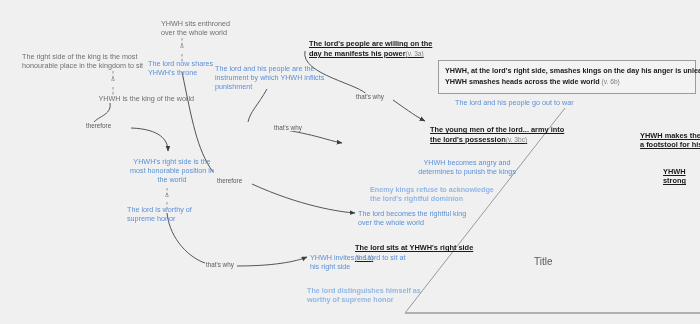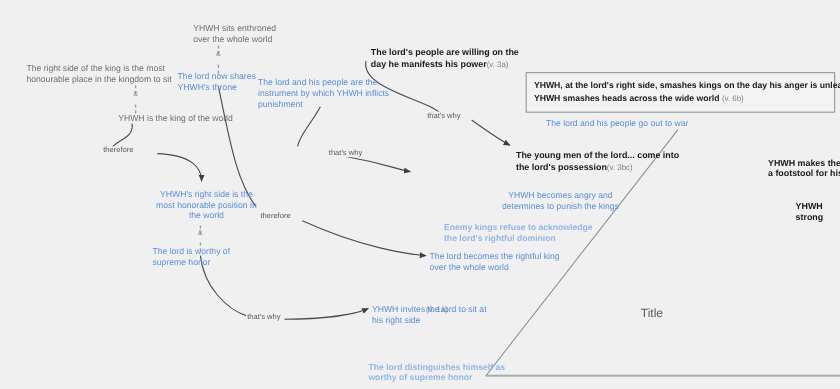--- a/index.html
+++ b/index.html
@@ -24,21 +24,21 @@
     pointer-events: none;
   }
   .node {
     position: absolute;
     line-height: 1.28;
     white-space: pre-line;
   }
   .node.gray   { color: #6d6f71; font-size: 7.2px; }
   .node.blue   { color: #5b8fd6; font-size: 7.2px; }
   .node.lblue  { color: #92b7e6; font-size: 7.2px; font-weight: bold; }
-  .node.bold   { color: #1a1a1a; font-size: 7.4px; font-weight: bold; }
+  .node.bold   { color: #1a1a1a; font-size: 7.4px; font-weight: bold; text-decoration: underline; }
   .node .ref {
     font-weight: normal;
     color: #7d7f81;
     font-size: 6.6px;
   }
   .amp {
     position: absolute;
     color: #8a8c8e;
     font-size: 6px;
     text-align: center;
@@ -144,21 +144,21 @@
 YHWH's throne</div>
 
   <div class="node bold" style="left:309px; top:30px; width:152px;">
     <span>The lord's people are willing on the
 day he manifests his power</span><span class="ref">(v. 3a)</span>
   </div>
 
   <div class="node blue" style="left:455px; top:98px; width:180px;">The lord and his people go out to war</div>
 
   <div class="node bold" style="left:430px; top:116px; width:150px;">
-    <span>The young men of the lord... come into
+    <span>The young men of the lord... army into
 the lord's possession</span><span class="ref">(v. 3bc)</span>
   </div>
 
 
   <div class="node blue" style="left:397px; top:158px; width:140px;text-align:center;">YHWH becomes angry and
 determines to punish the kings</div>
 
   <div class="node lblue" style="left:370px; top:185px; width:150px;">Enemy kings refuse to acknowledge
 the lord's rightful dominion</div>
 
@@ -168,27 +168,27 @@
   <div class="node blue" style="left:127px; top:157px; width:90px;text-align:center;">YHWH's right side is the
 most honorable position in
 the world</div>
 
   <div class="amp" style="left:162px; top:192px;">&amp;</div>
 
   <div class="node blue" style="left:127px; top:205px; width:95px;">The lord is worthy of
 supreme honor</div>
 
   <div class="node bold" style="left:355px; top:234px; width:160px;">
-    <br><span class="ref">(v. 1a)</span>
+    <span>The lord sits at YHWH's right side</span><br><span class="ref">(v. 1a)</span>
   </div>
 
   <div class="node blue" style="left:310px; top:253px; width:130px;">YHWH invites the lord to sit at
 his right side</div>
 
-  <div class="node lblue" style="left:307px; top:286px; width:140px;margin-top:15px;">The lord distinguishes himself as
+  <div class="node lblue" style="left:307px; top:286px; width:140px;">The lord distinguishes himself as
 worthy of supreme honor</div>
 
   <div class="node bold clipped" style="left:640px; top:131px; width:120px;">YHWH makes the
 a footstool for his</div>
 
   <div class="node bold clipped" style="left:663px; top:167px; width:80px;">YHWH
 strong</div>
 
   <div class="edge-label" style="left:85px; top:122px;">therefore</div>
 

